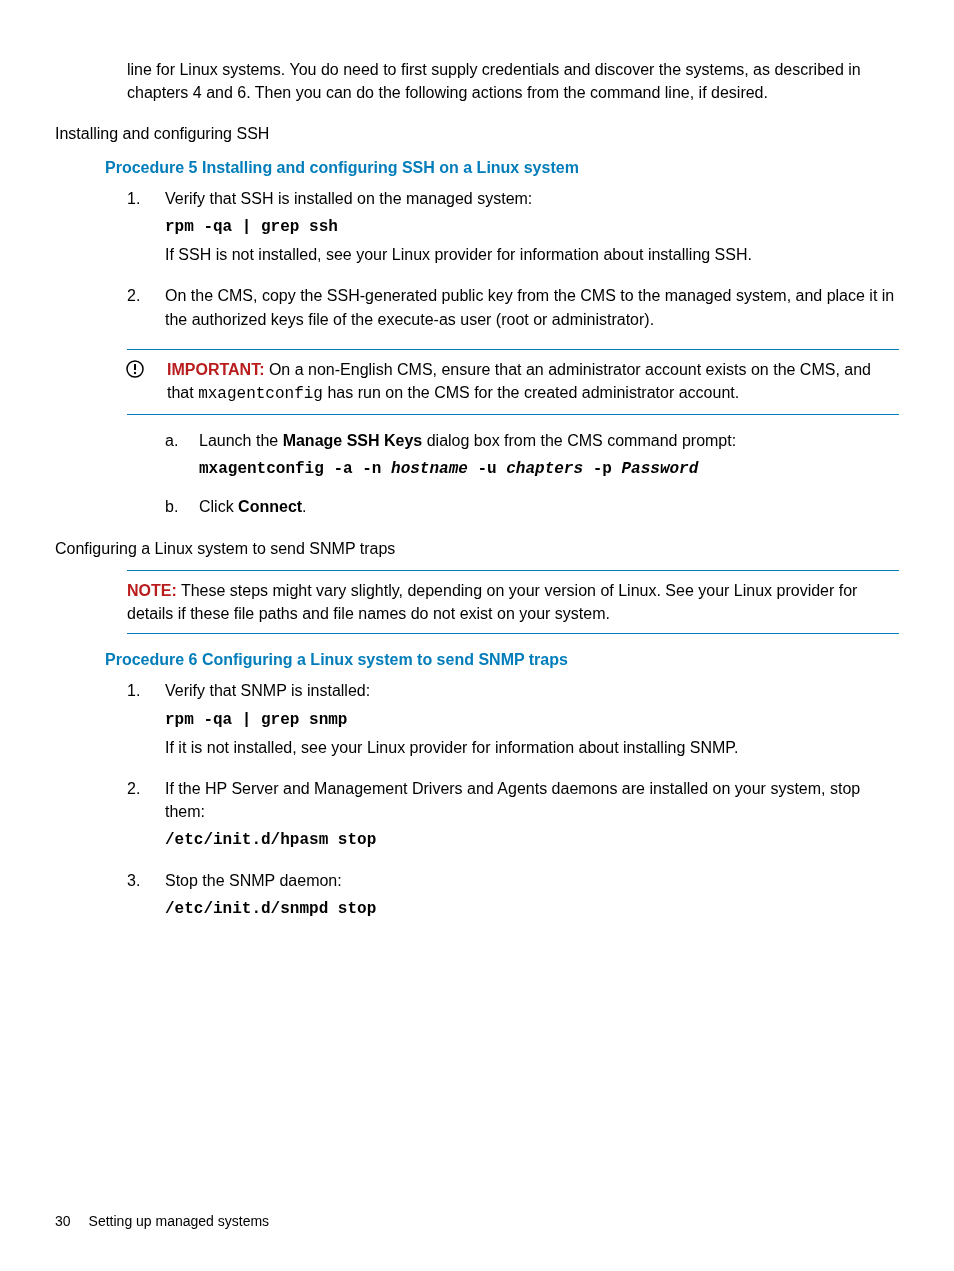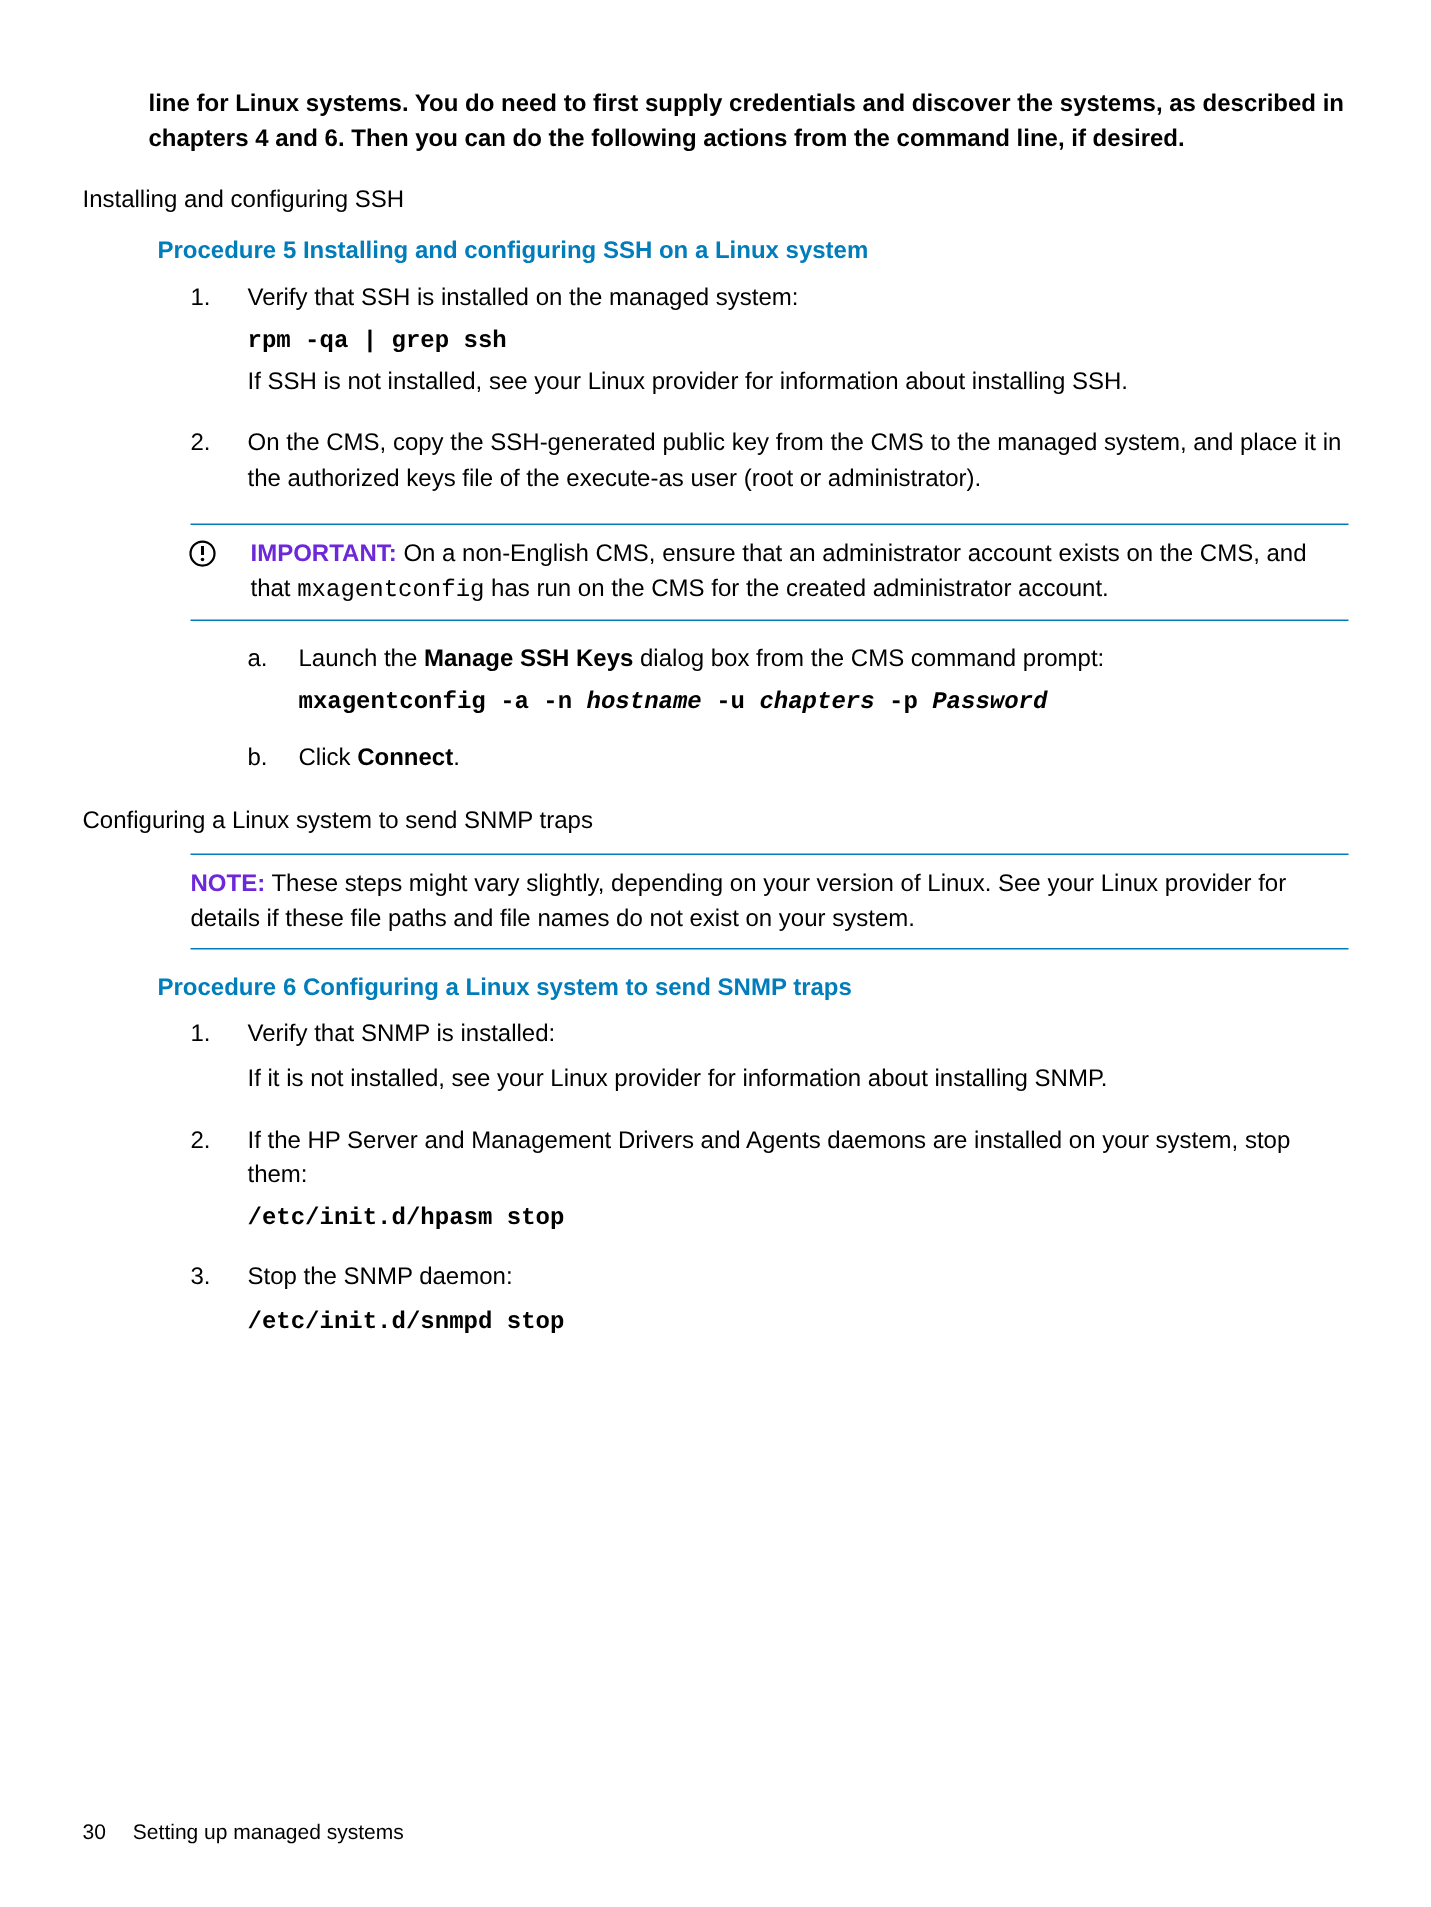--- a/index.html
+++ b/index.html
@@ -8,23 +8,22 @@
       font-size: 16px;
       color: #000;
       background: #fff;
       width: 954px;
       height: 1271px;
       padding: 58px 55px 40px 55px;
       position: relative;
       line-height: 1.45;
     }
     .intro {
-      margin-left: 44px;
+      margin-left: 72px;
       margin-bottom: 18px;
-      font-weight: bold;
     }
     .section-heading {
       color: #000000;
       font-size: 16px;
       font-weight: normal;
       margin-bottom: 10px;
     }
     .procedure-title {
       color: #007dba;
       font-weight: bold;
@@ -72,21 +71,21 @@
       padding-left: 40px;
     }
     .callout.important .icon {
       position: absolute;
       left: -1px;
       top: 10px;
       width: 18px;
       height: 18px;
     }
     .callout .label {
-      color: #6d28d9;
+      color: #b91c1c;
       font-weight: bold;
     }
     ol.sub-list {
       list-style: none;
       margin-left: 110px;
     }
     ol.sub-list > li {
       display: flex;
       margin-bottom: 10px;
     }
@@ -175,20 +174,21 @@
     <span> </span><span>These steps might vary slightly, depending on your version of Linux. See your Linux provider for details if these file paths and file names do not exist on your system.</span>
   </div>
 
   <div class="procedure-title">Procedure 6 Configuring a Linux system to send SNMP traps</div>
 
   <ol class="main-list">
     <li>
       <div class="num">1.</div>
       <div class="content">
         <div class="para">Verify that SNMP is installed:</div>
+        <div class="code">rpm -qa | grep snmp</div>
         <div class="para">If it is not installed, see your Linux provider for information about installing SNMP.</div>
       </div>
     </li>
     <li>
       <div class="num">2.</div>
       <div class="content">
         <div class="para">If the HP Server and Management Drivers and Agents daemons are installed on your system, stop them:</div>
         <div class="code">/etc/init.d/hpasm stop</div>
       </div>
     </li>

